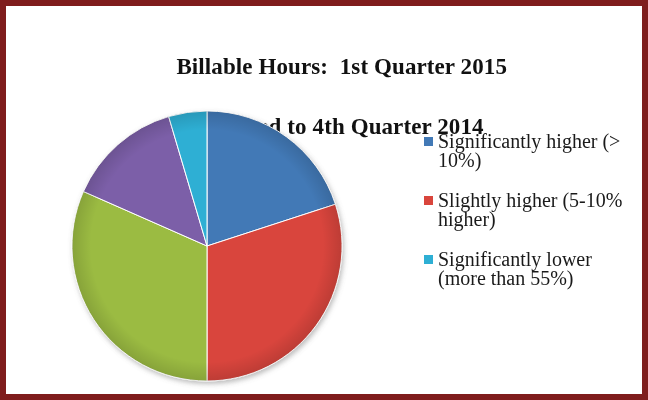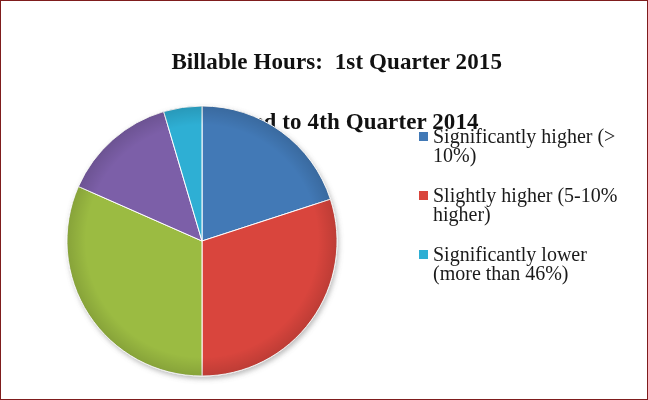--- a/index.html
+++ b/index.html
@@ -13,21 +13,21 @@
     background: #ffffff;
     font-family: "Liberation Serif", serif;
     overflow: hidden;
   }
   #slide {
     position: relative;
     width: 648px;
     height: 400px;
     background: #ffffff;
     box-sizing: border-box;
-    border: 1px solid #7f1d1d;
+    border: 6px solid #7f1d1d;
     overflow: hidden;
   }
   
   #chart-title {
     position: absolute;
     left: 0;
     top: 16px;
     width: 648px;
     text-align: center;
     font-family: "Liberation Serif", serif;
@@ -122,18 +122,18 @@
 
     <div class="legend-item">
       <span class="legend-swatch" style="background: rgb(217, 69, 60);"></span>
       <span class="legend-label">Slightly higher (5-10% higher)</span>
     </div>
 
 
 
     <div class="legend-item">
       <span class="legend-swatch" style="background: rgb(46, 175, 212);"></span>
-      <span class="legend-label">Significantly lower (more than 46%)</span>
+      <span class="legend-label">Significantly lower (more than 55%)</span>
     </div>
 
   </div>
 
 </div>
 
 </body></html>

